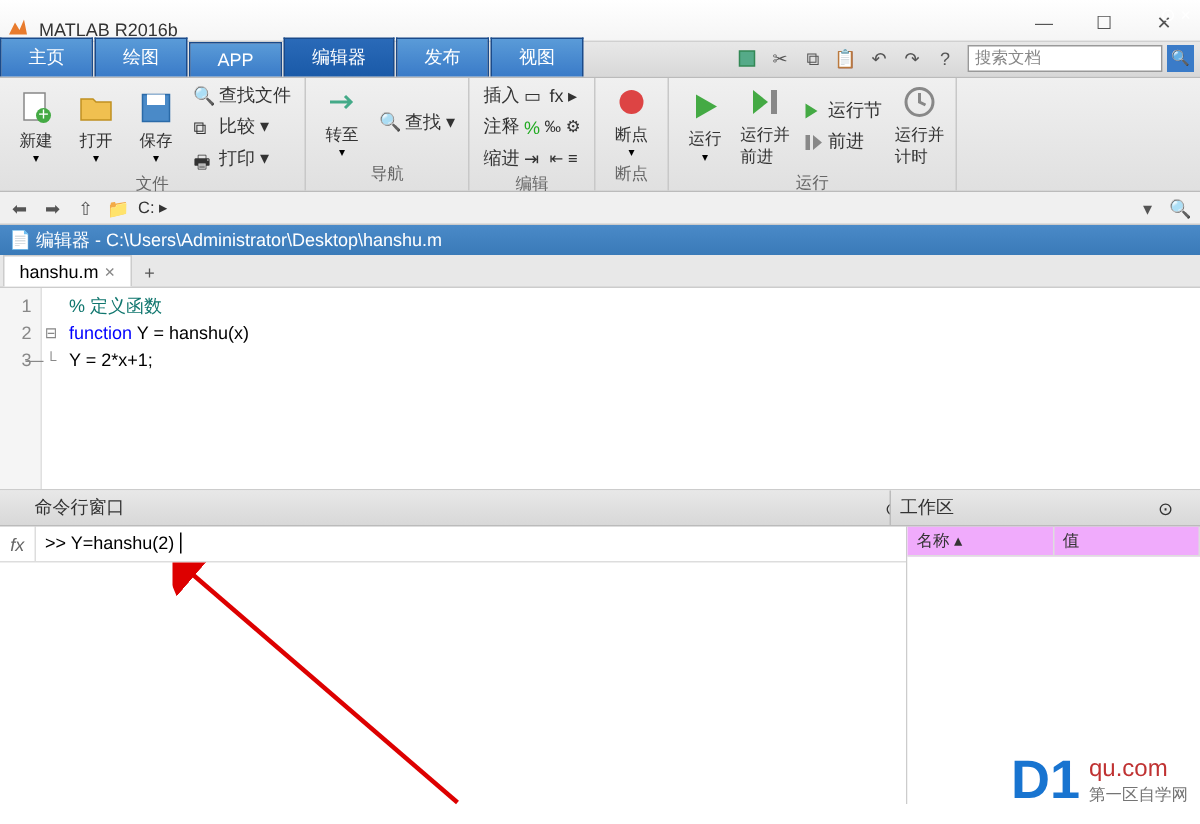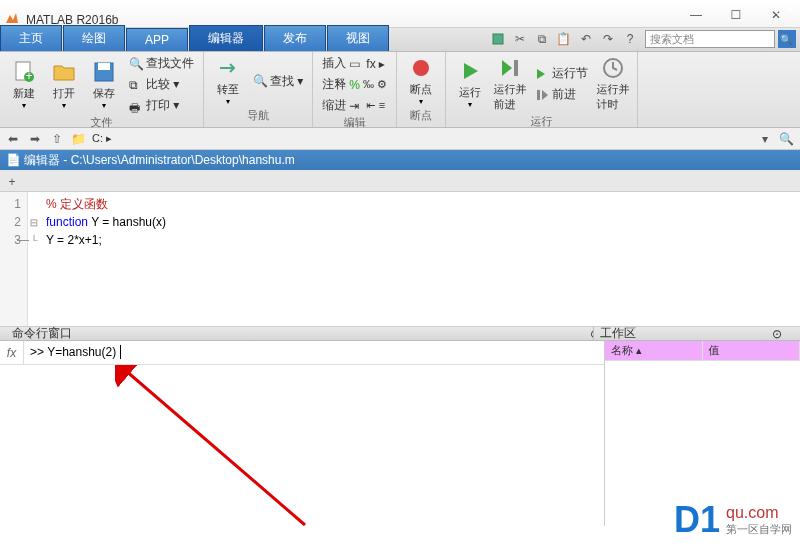--- a/index.html
+++ b/index.html
@@ -35,24 +35,24 @@
 .filetabs{height:22px;background:#e8e8e8;border-bottom:1px solid #ccc;display:flex;align-items:flex-end}
 .filetab{padding:3px 10px;background:#fff;border:1px solid #ccc;border-bottom:none;margin-left:2px;font-size:11px;display:flex;align-items:center;gap:4px}
 .filetab .close{color:#888;cursor:pointer}
 .addtab{width:20px;height:18px;display:flex;align-items:center;justify-content:center;margin-left:2px;color:#555;cursor:pointer}
 .editor{height:135px;background:#fff;display:flex;overflow:hidden;border-bottom:1px solid #ccc}
 .gutter{width:28px;background:#f5f5f5;border-right:1px solid #e0e0e0;padding-top:3px}
 .gutter .ln{text-align:right;padding-right:6px;color:#888;font-size:12px;line-height:18px}
 .fold{width:12px;padding-top:3px}
 .fold .fbox{height:18px;display:flex;align-items:center;justify-content:center;color:#888;font-size:10px}
 .code{flex:1;padding:3px 6px;font-family:"Courier New",monospace;font-size:13px;line-height:18px}
-.code .comment{color:#b91c1c}
+.code .comment{color:#0f766e}
 .code .keyword{color:#0000FF}
 .code .text{color:#000}
-.cmdheader{height:14px;background:linear-gradient(#e8e8e8,#d8d8d8);border-bottom:1px solid #bbb;padding:0 12px;font-size:11px;color:#333;display:flex;align-items:center;position:relative}
+.cmdheader{height:24px;background:linear-gradient(#e8e8e8,#d8d8d8);border-bottom:1px solid #bbb;padding:0 23px;font-size:11px;color:#333;display:flex;align-items:center;position:relative}
 .cmdheader .wsheader{position:absolute;right:12px;width:195px;background:linear-gradient(#e8e8e8,#d8d8d8);border-left:1px solid #bbb;padding-left:6px;height:100%;display:flex;align-items:center}
 .bottom{height:185px;display:flex}
 .cmdwin{flex:1;display:flex;flex-direction:column;border-right:1px solid #ccc}
 .cmdfx{height:24px;border-bottom:1px solid #ddd;display:flex;align-items:center}
 .fxlabel{width:24px;font-style:italic;text-align:center;color:#666;border-right:1px solid #ddd;height:100%;line-height:24px}
 .cmdline{flex:1;padding:0 6px;font-family:"Courier New",monospace;font-size:13px}
 .cmdbody{flex:1;position:relative}
 .workspace{width:195px;display:flex;flex-direction:column;background:#fff}
 .wscols{height:20px;background:#f0abfc;border-bottom:1px solid #ddd;display:flex}
 .wscol{flex:1;padding:2px 6px;font-size:11px;color:#333;border-right:1px solid #ddd}
@@ -271,20 +271,24 @@
   <div class="addrbtn">🔍</div>
 </div>
 
 <div class="editorbar">
   <span class="eicon">📄</span>
   <span>编辑器 - C:\Users\Administrator\Desktop\hanshu.m</span>
   <span class="odot">⊙ ×</span>
 </div>
 
 <div class="filetabs">
+  <div class="filetab">
+    <span>hanshu.m</span>
+    <span class="close">×</span>
+  </div>
   <div class="addtab">+</div>
 </div>
 
 <div class="editor">
   <div class="gutter">
     <div class="ln">1</div>
     <div class="ln">2</div>
     <div class="ln" style="position:relative"><span>3</span><span style="position:absolute;right:-2px;color:#888">—</span></div>
   </div>
   <div class="fold">

